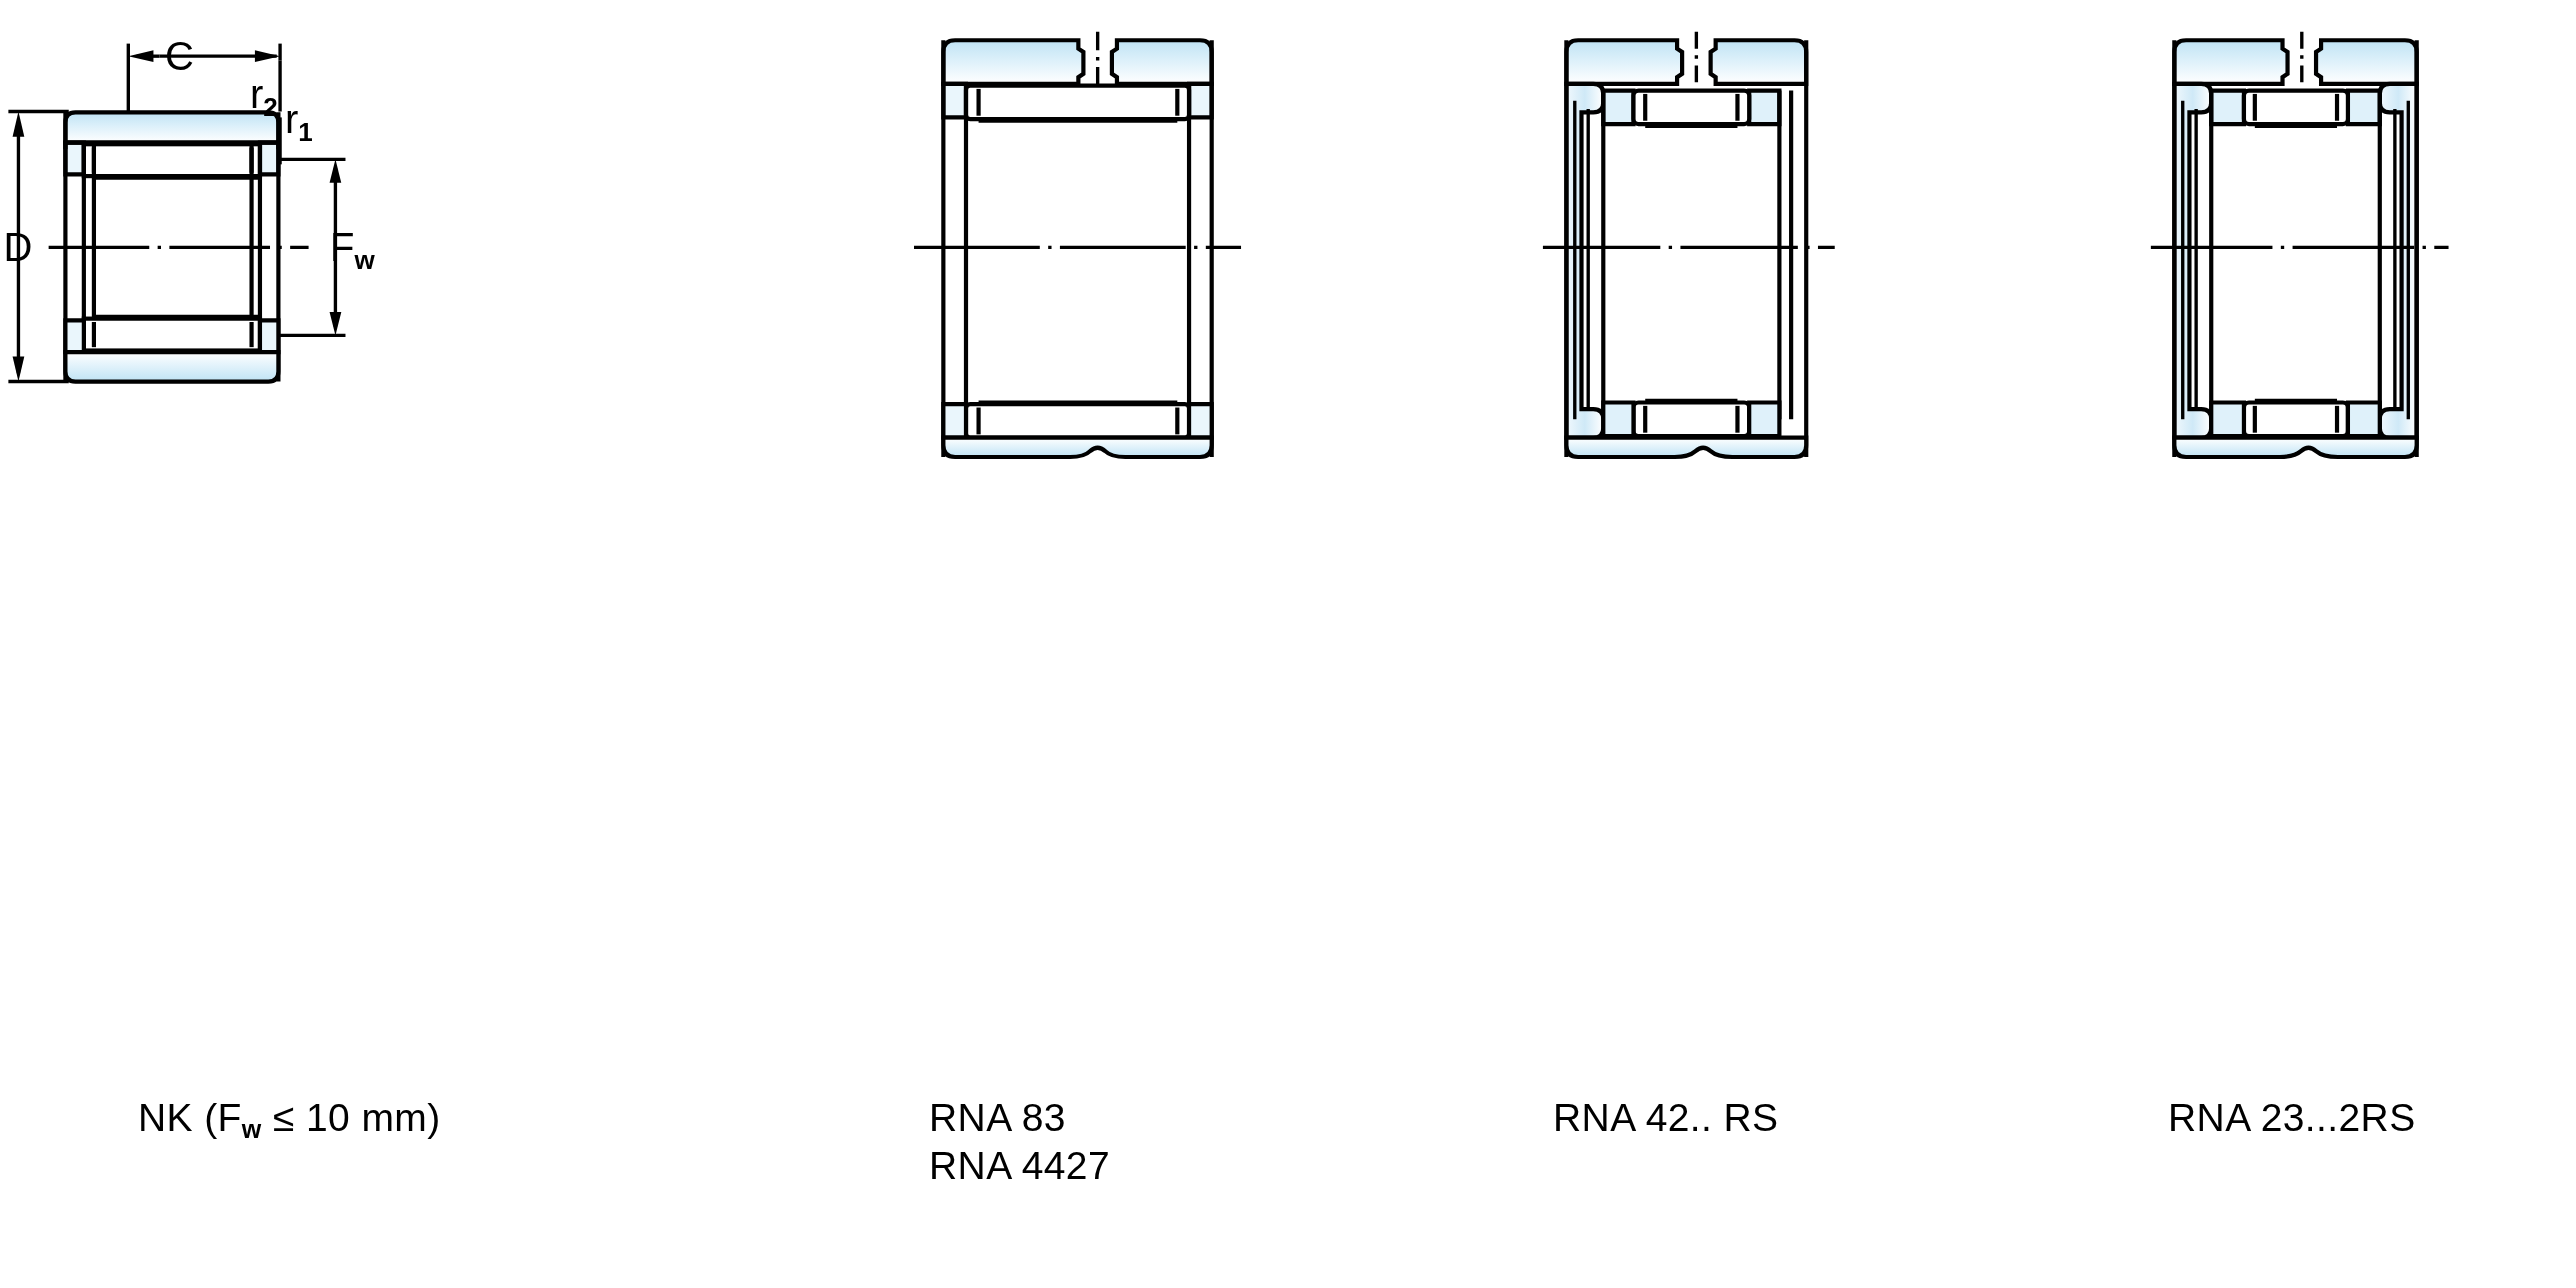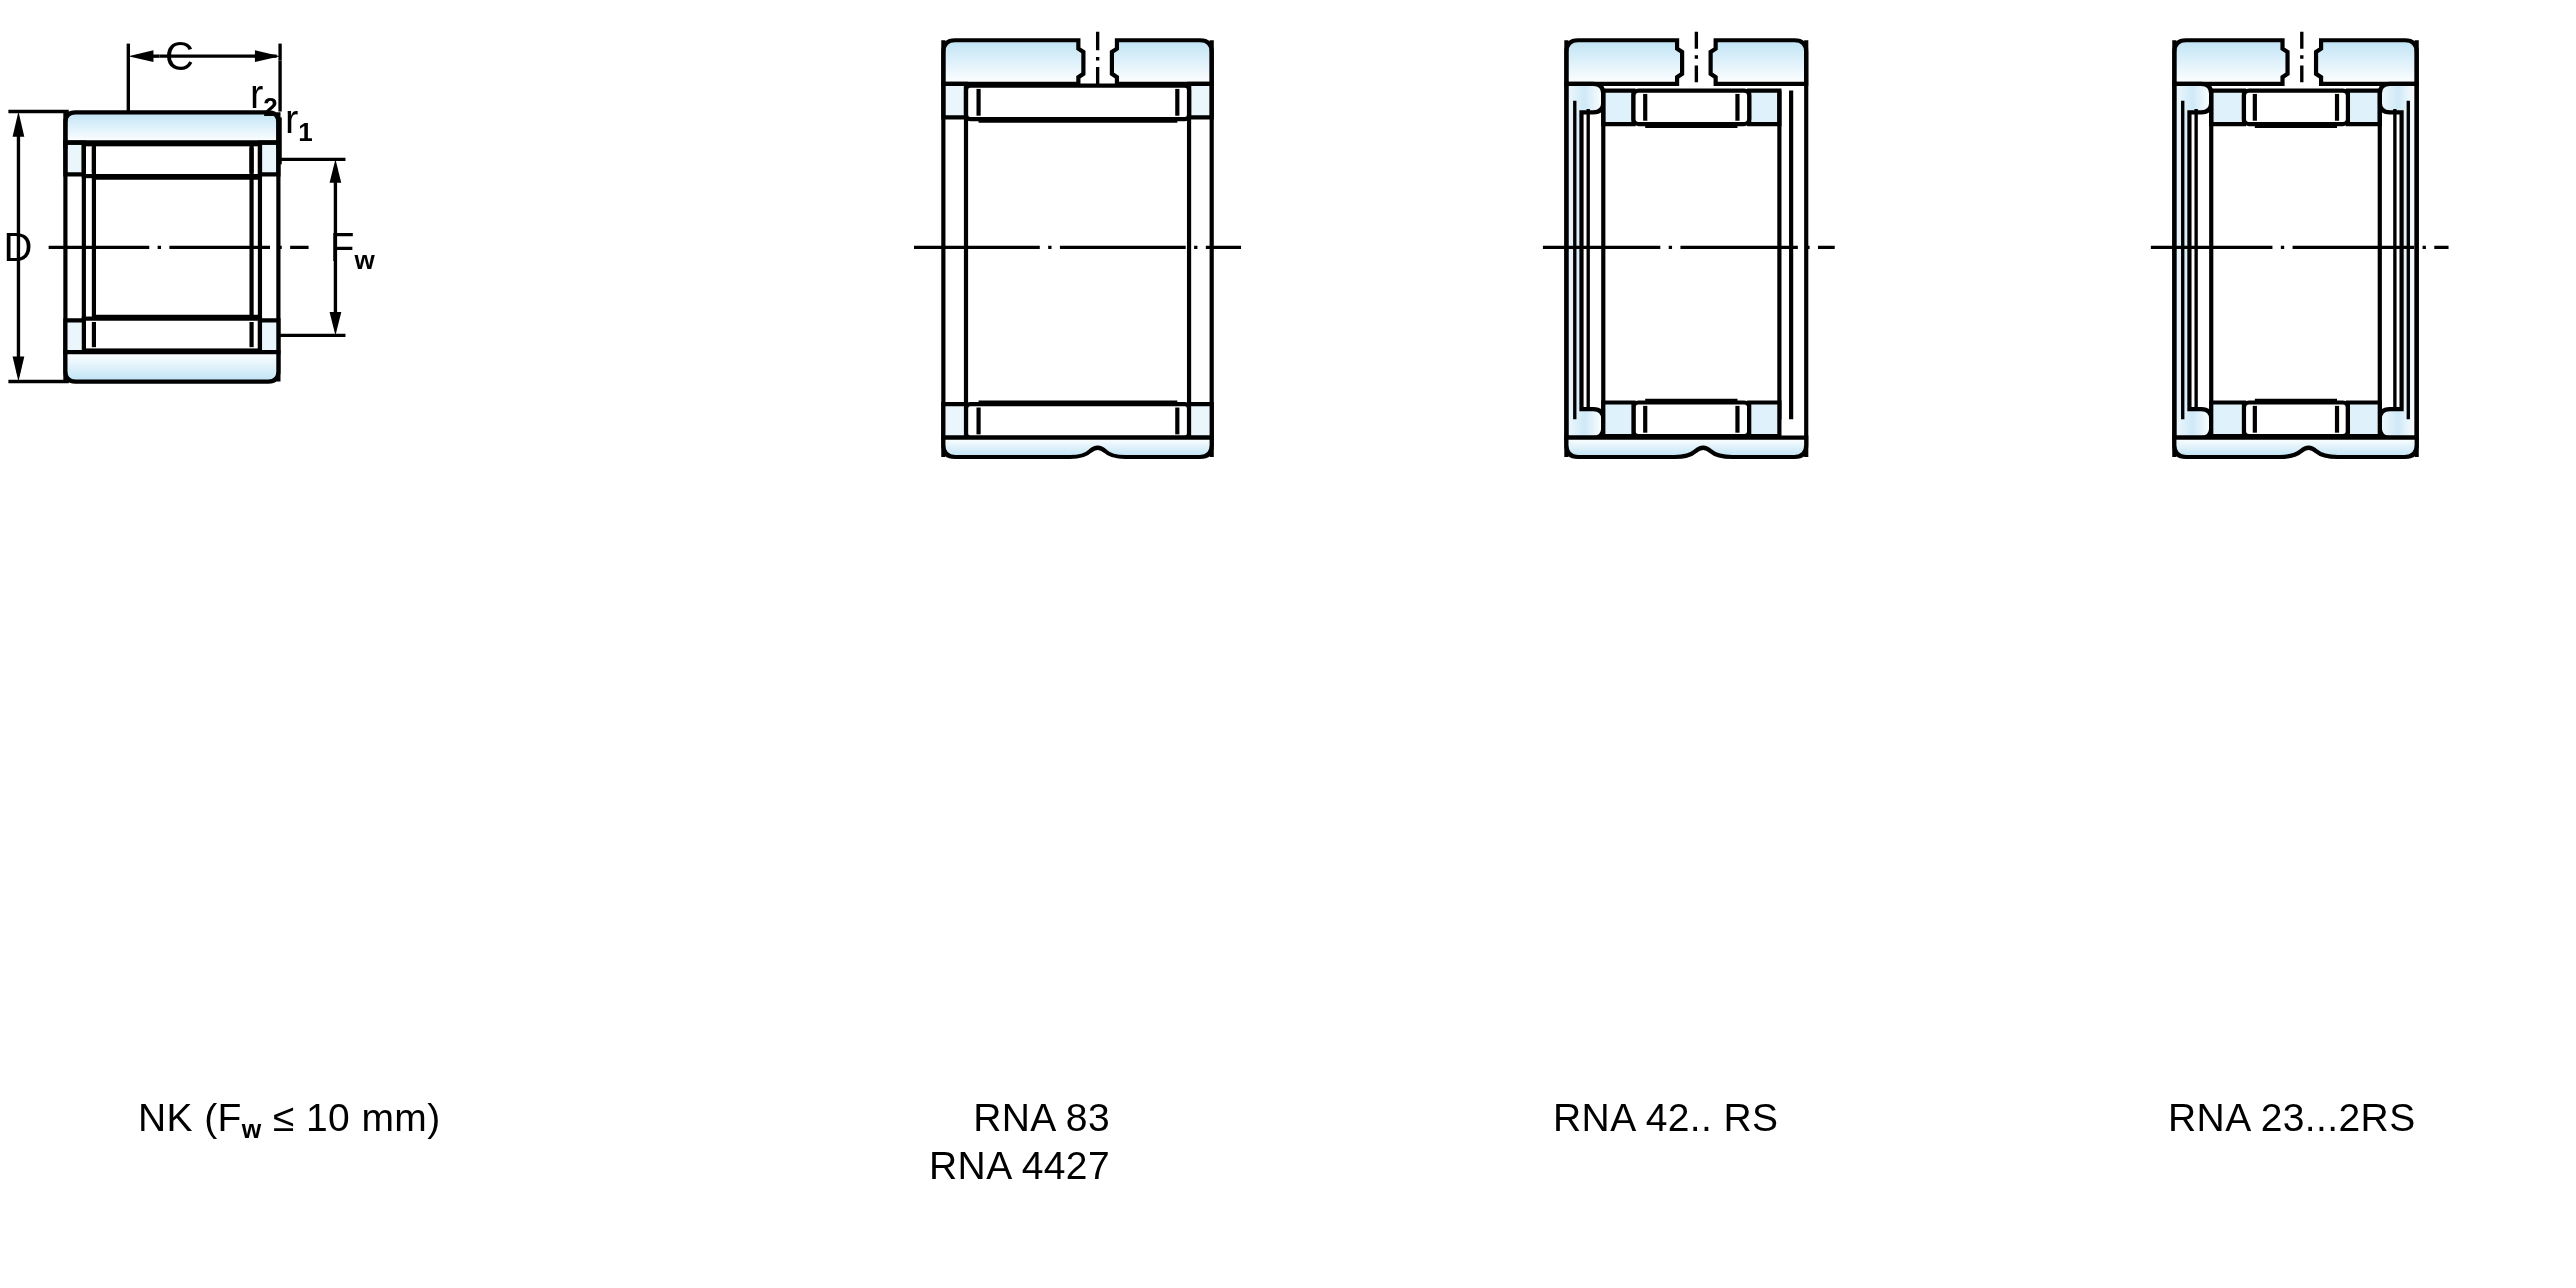--- a/index.html
+++ b/index.html
@@ -27,21 +27,20 @@
     width: 2576px;
     height: 1288px;
   }
   .cap {
     position: absolute;
     font-family: "Liberation Sans", sans-serif;
     font-size: 39px;
     color: #000000;
     white-space: nowrap;
     letter-spacing: 0.4px;
-    text-align: right;
   }
   .cap .sub {
     font-size: 25px;
     vertical-align: -0.28em;
     font-weight: 600;
   }
   .dimlabel {
     position: absolute;
     font-family: "Liberation Sans", sans-serif;
     font-size: 40px;

